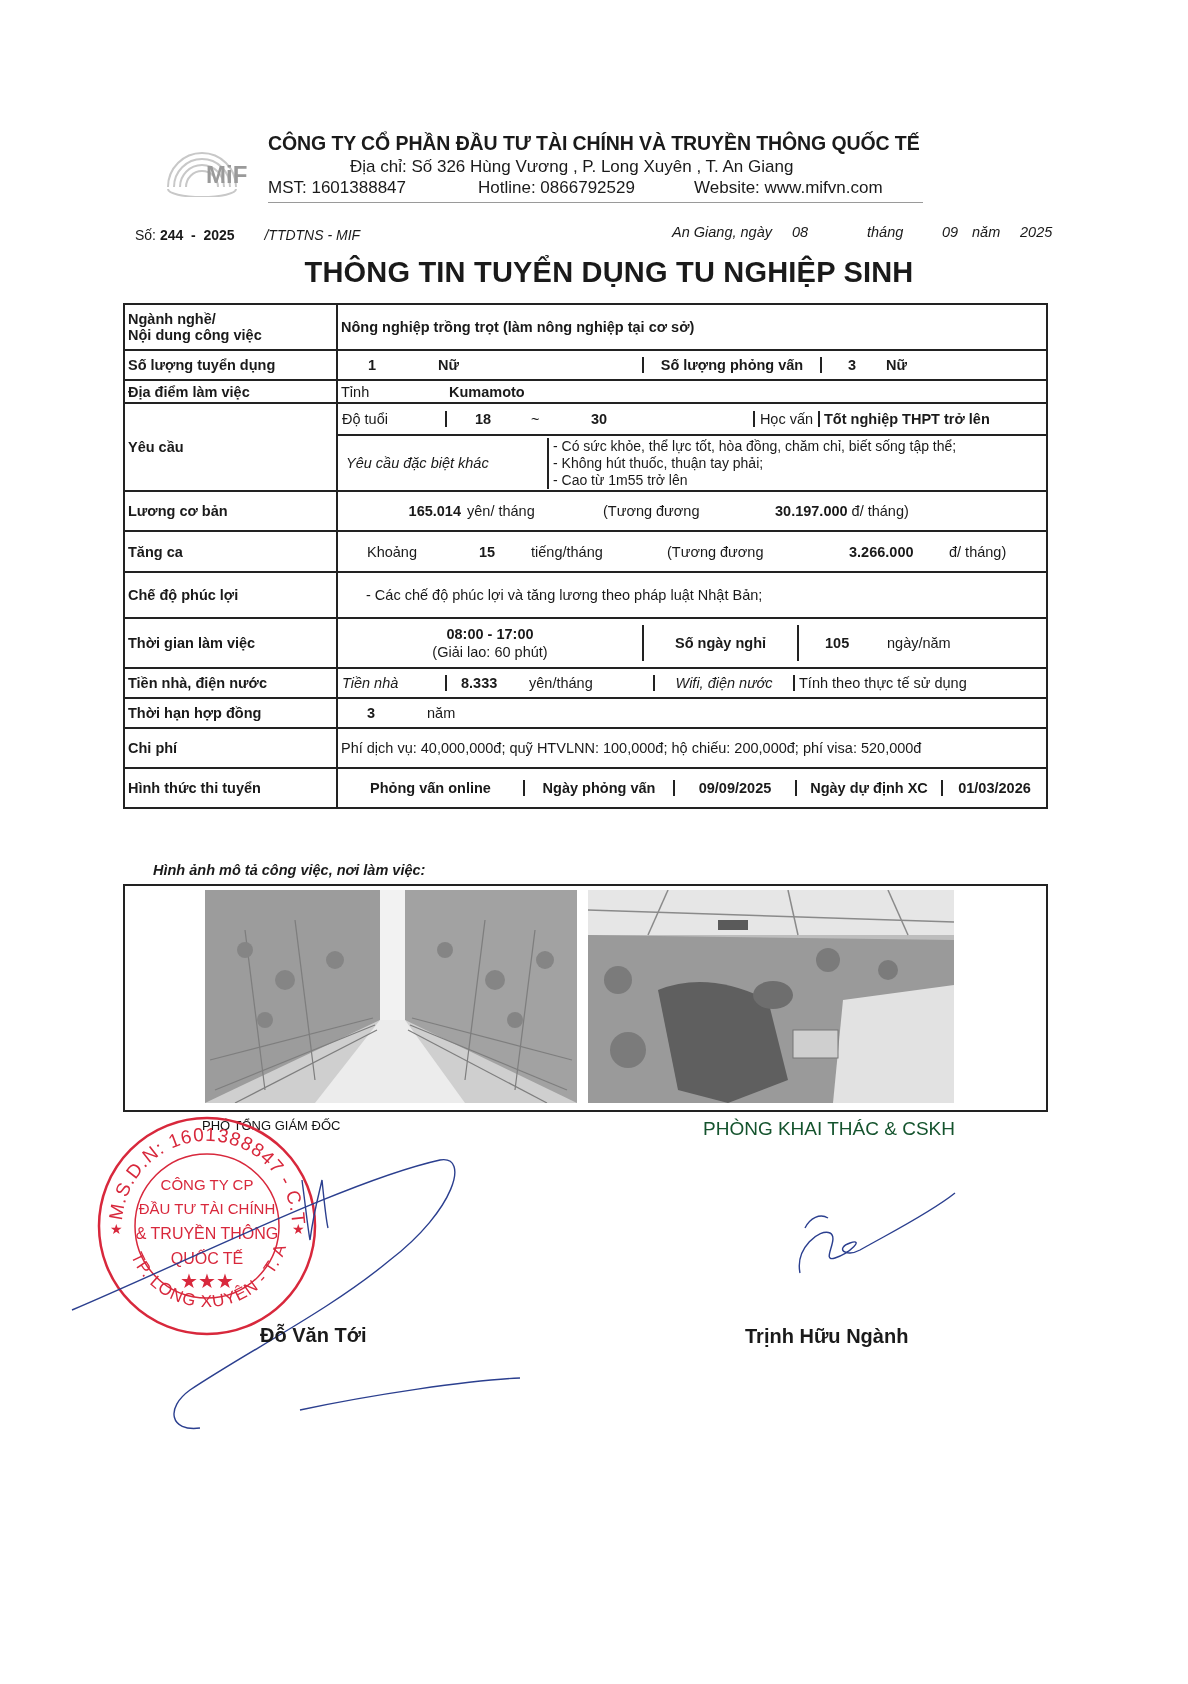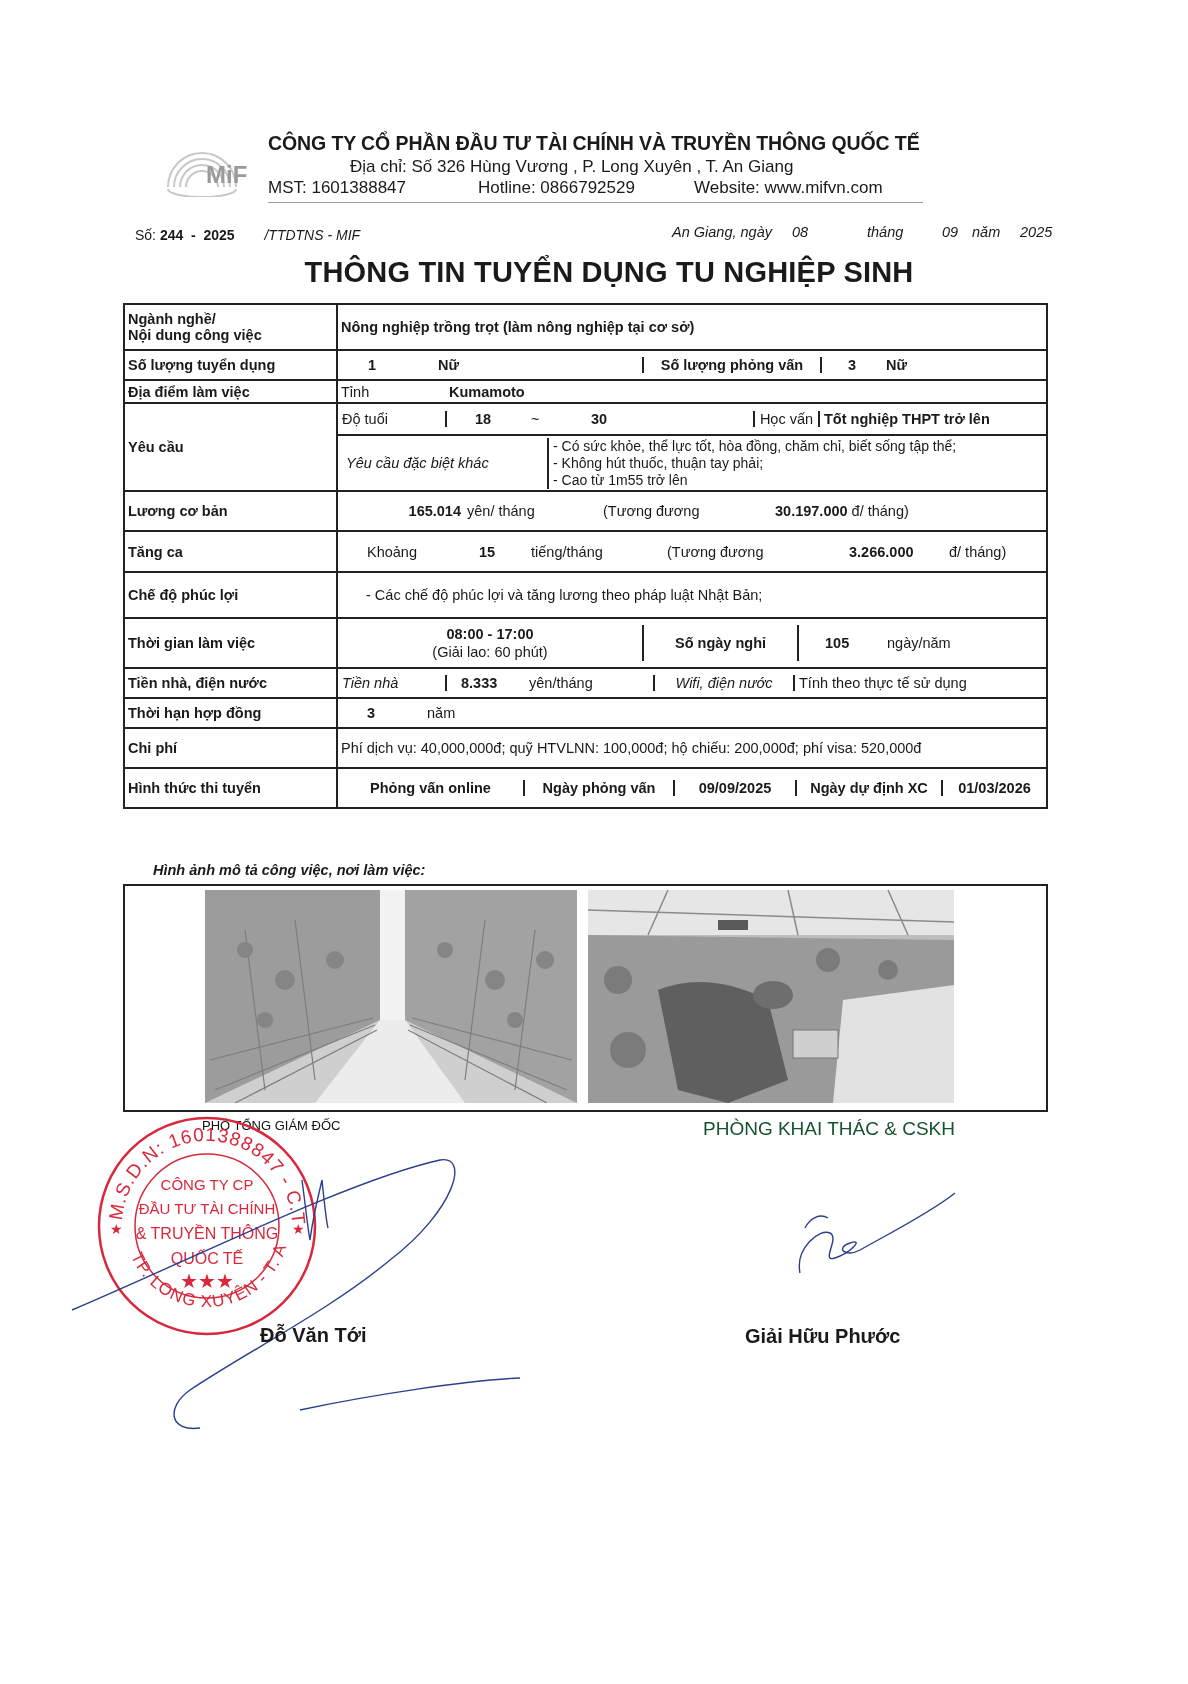--- a/index.html
+++ b/index.html
@@ -375,13 +375,13 @@
 </svg>
 
 <svg class="abs sign2" viewBox="0 0 170 100">
   <g fill="none" stroke="#2b3f8f" stroke-width="1.4">
     <path d="M10 85 C 5 60, 30 40, 40 45 C 50 50, 30 75, 45 70 C 60 65, 75 50, 60 55 C 45 60, 55 70, 70 62 C 100 45, 140 25, 165 5"></path>
     <path d="M15 40 C 20 30, 30 25, 38 30"></path>
   </g>
 </svg>
 
 <div class="abs sig-left-name">Đỗ Văn Tới</div>
-<div class="abs sig-right-name">Giải Hữu Phước</div>
+<div class="abs sig-right-name">Trịnh Hữu Ngành</div>
 
 </body></html>

